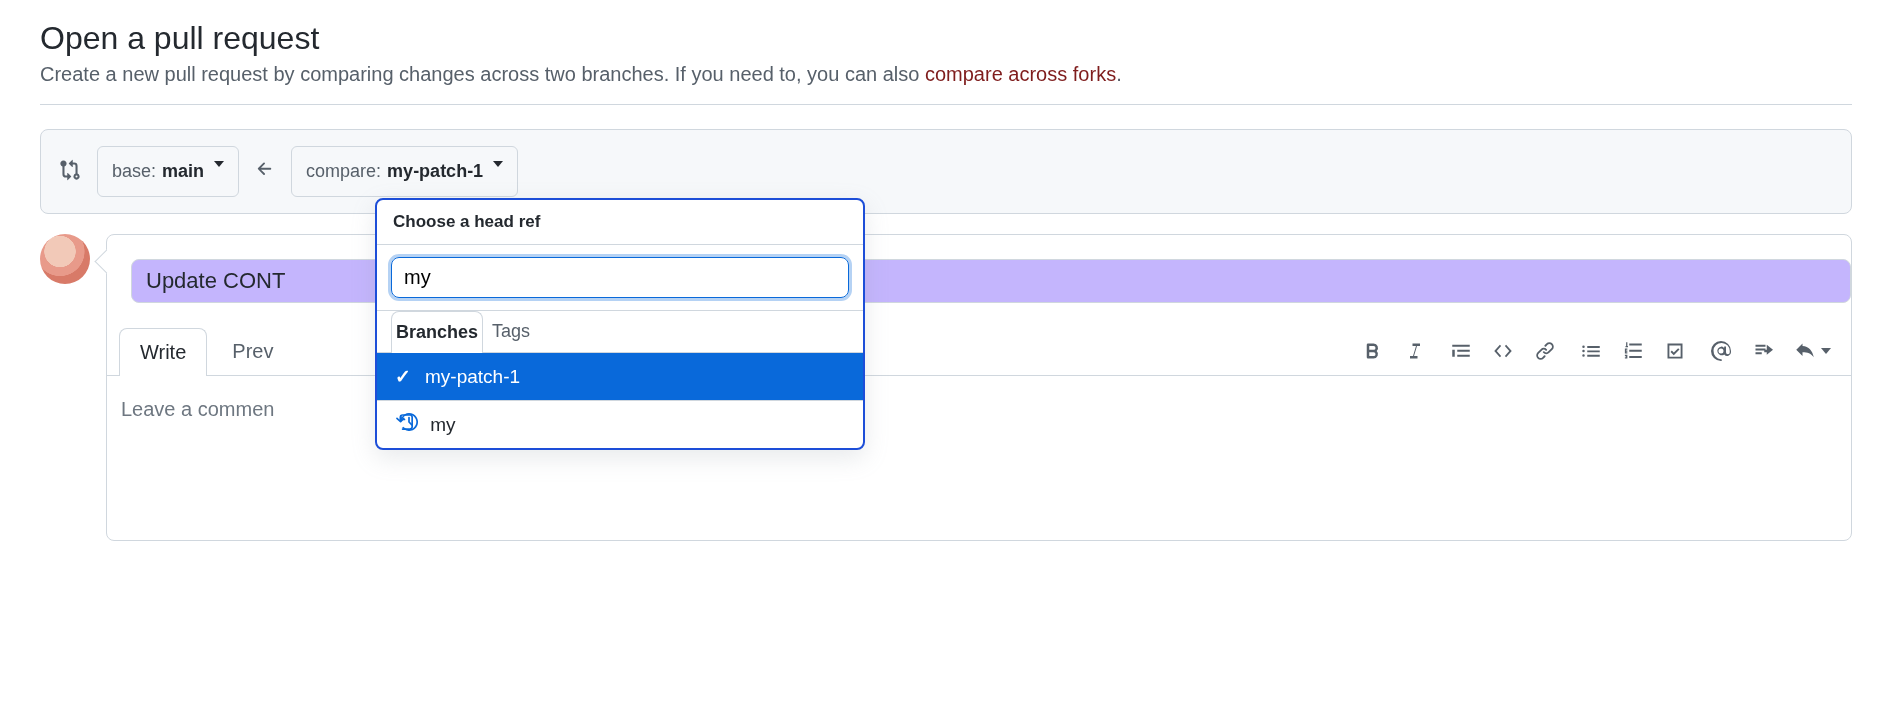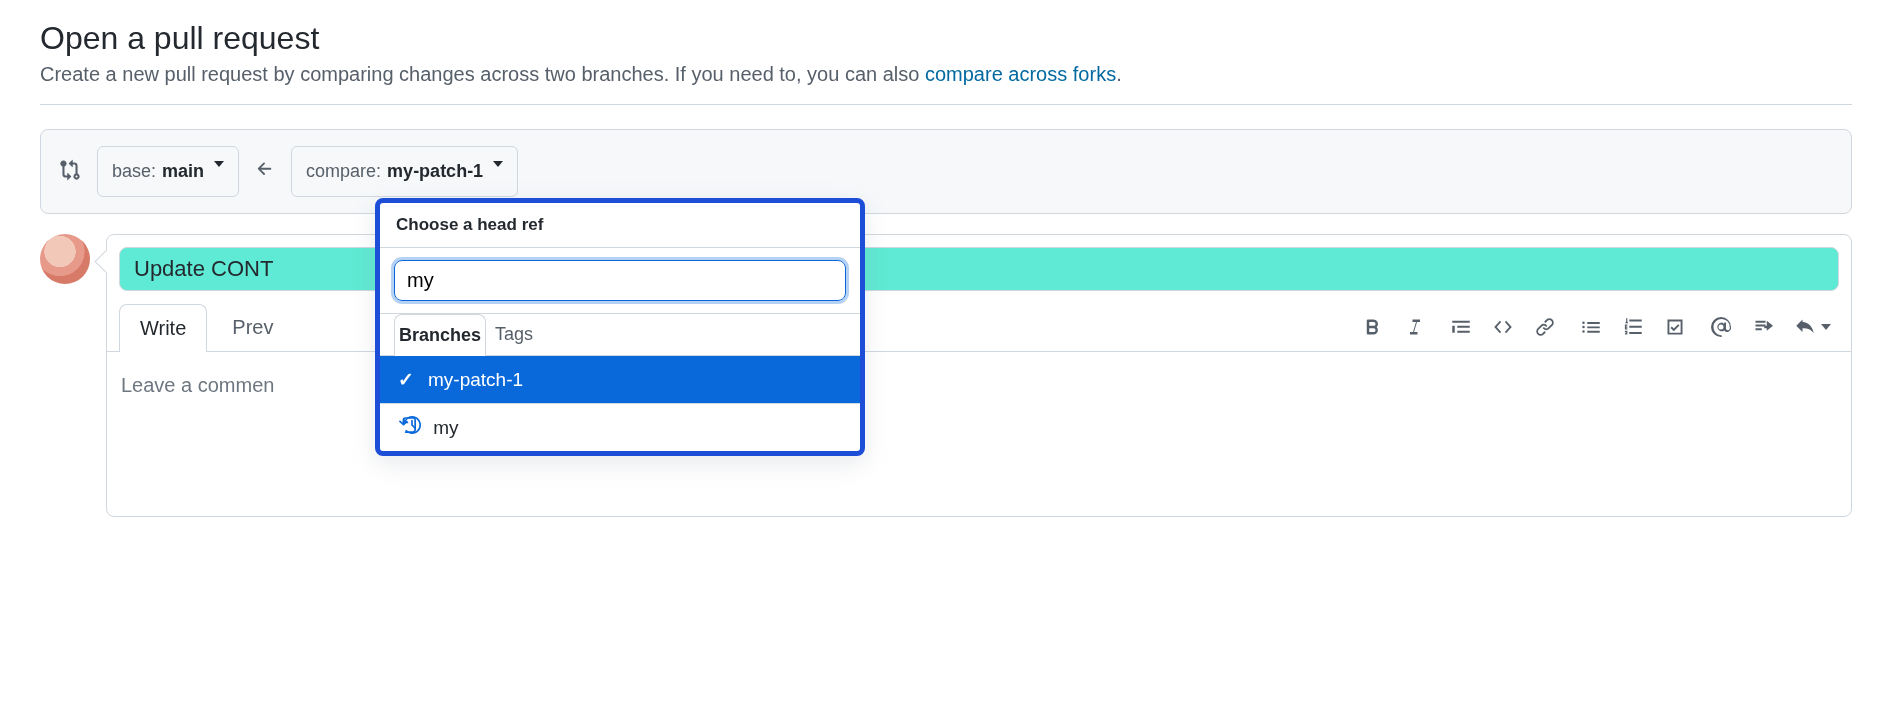--- a/index.html
+++ b/index.html
@@ -15,21 +15,21 @@
     color: #24292f;
     margin-bottom: 6px;
   }
   .page-subtitle {
     font-size: 20px;
     color: #57606a;
     padding-bottom: 18px;
     border-bottom: 1px solid #d0d7de;
   }
   .page-subtitle a {
-    color: #0369a1;
+    color: #7f1d1d;
     text-decoration: none;
   }
   .compare-bar {
     margin-top: 24px;
     background: #f6f8fa;
     border: 1px solid #d0d7de;
     border-radius: 8px;
     padding: 16px 18px;
     display: flex;
     align-items: center;
@@ -80,24 +80,24 @@
     position: absolute;
     left: -9px; top: 18px;
     width: 16px; height: 16px;
     background: #fff;
     border-left: 1px solid #d0d7de;
     border-bottom: 1px solid #d0d7de;
     transform: rotate(45deg);
   }
   .title-input {
     width: calc(100% - 24px);
-    margin: 12px;
+    margin: 24px;
     padding: 8px 14px;
     font-size: 22px;
-    background: #5eead4;
+    background: #c4b5fd;
     border: 1px solid #d0d7de;
     border-radius: 8px;
     color: #24292f;
   }
   .tabs-row {
     display: flex;
     align-items: center;
     border-bottom: 1px solid #d0d7de;
     padding: 0 12px;
     gap: 4px;
@@ -135,21 +135,21 @@
     font-size: 20px;
     color: #6e7781;
   }
   
   .dropdown {
     position: absolute;
     top: 68px;
     left: 334px;
     width: 490px;
     background: #fff;
-    border: 5px solid #1d4ed8;
+    border: 2px solid #1d4ed8;
     border-radius: 8px;
     box-shadow: 0 8px 24px rgba(140,149,159,.2);
     z-index: 10;
   }
   .dropdown-header {
     padding: 12px 16px;
     font-size: 17px;
     font-weight: 600;
     border-bottom: 1px solid #d0d7de;
   }

